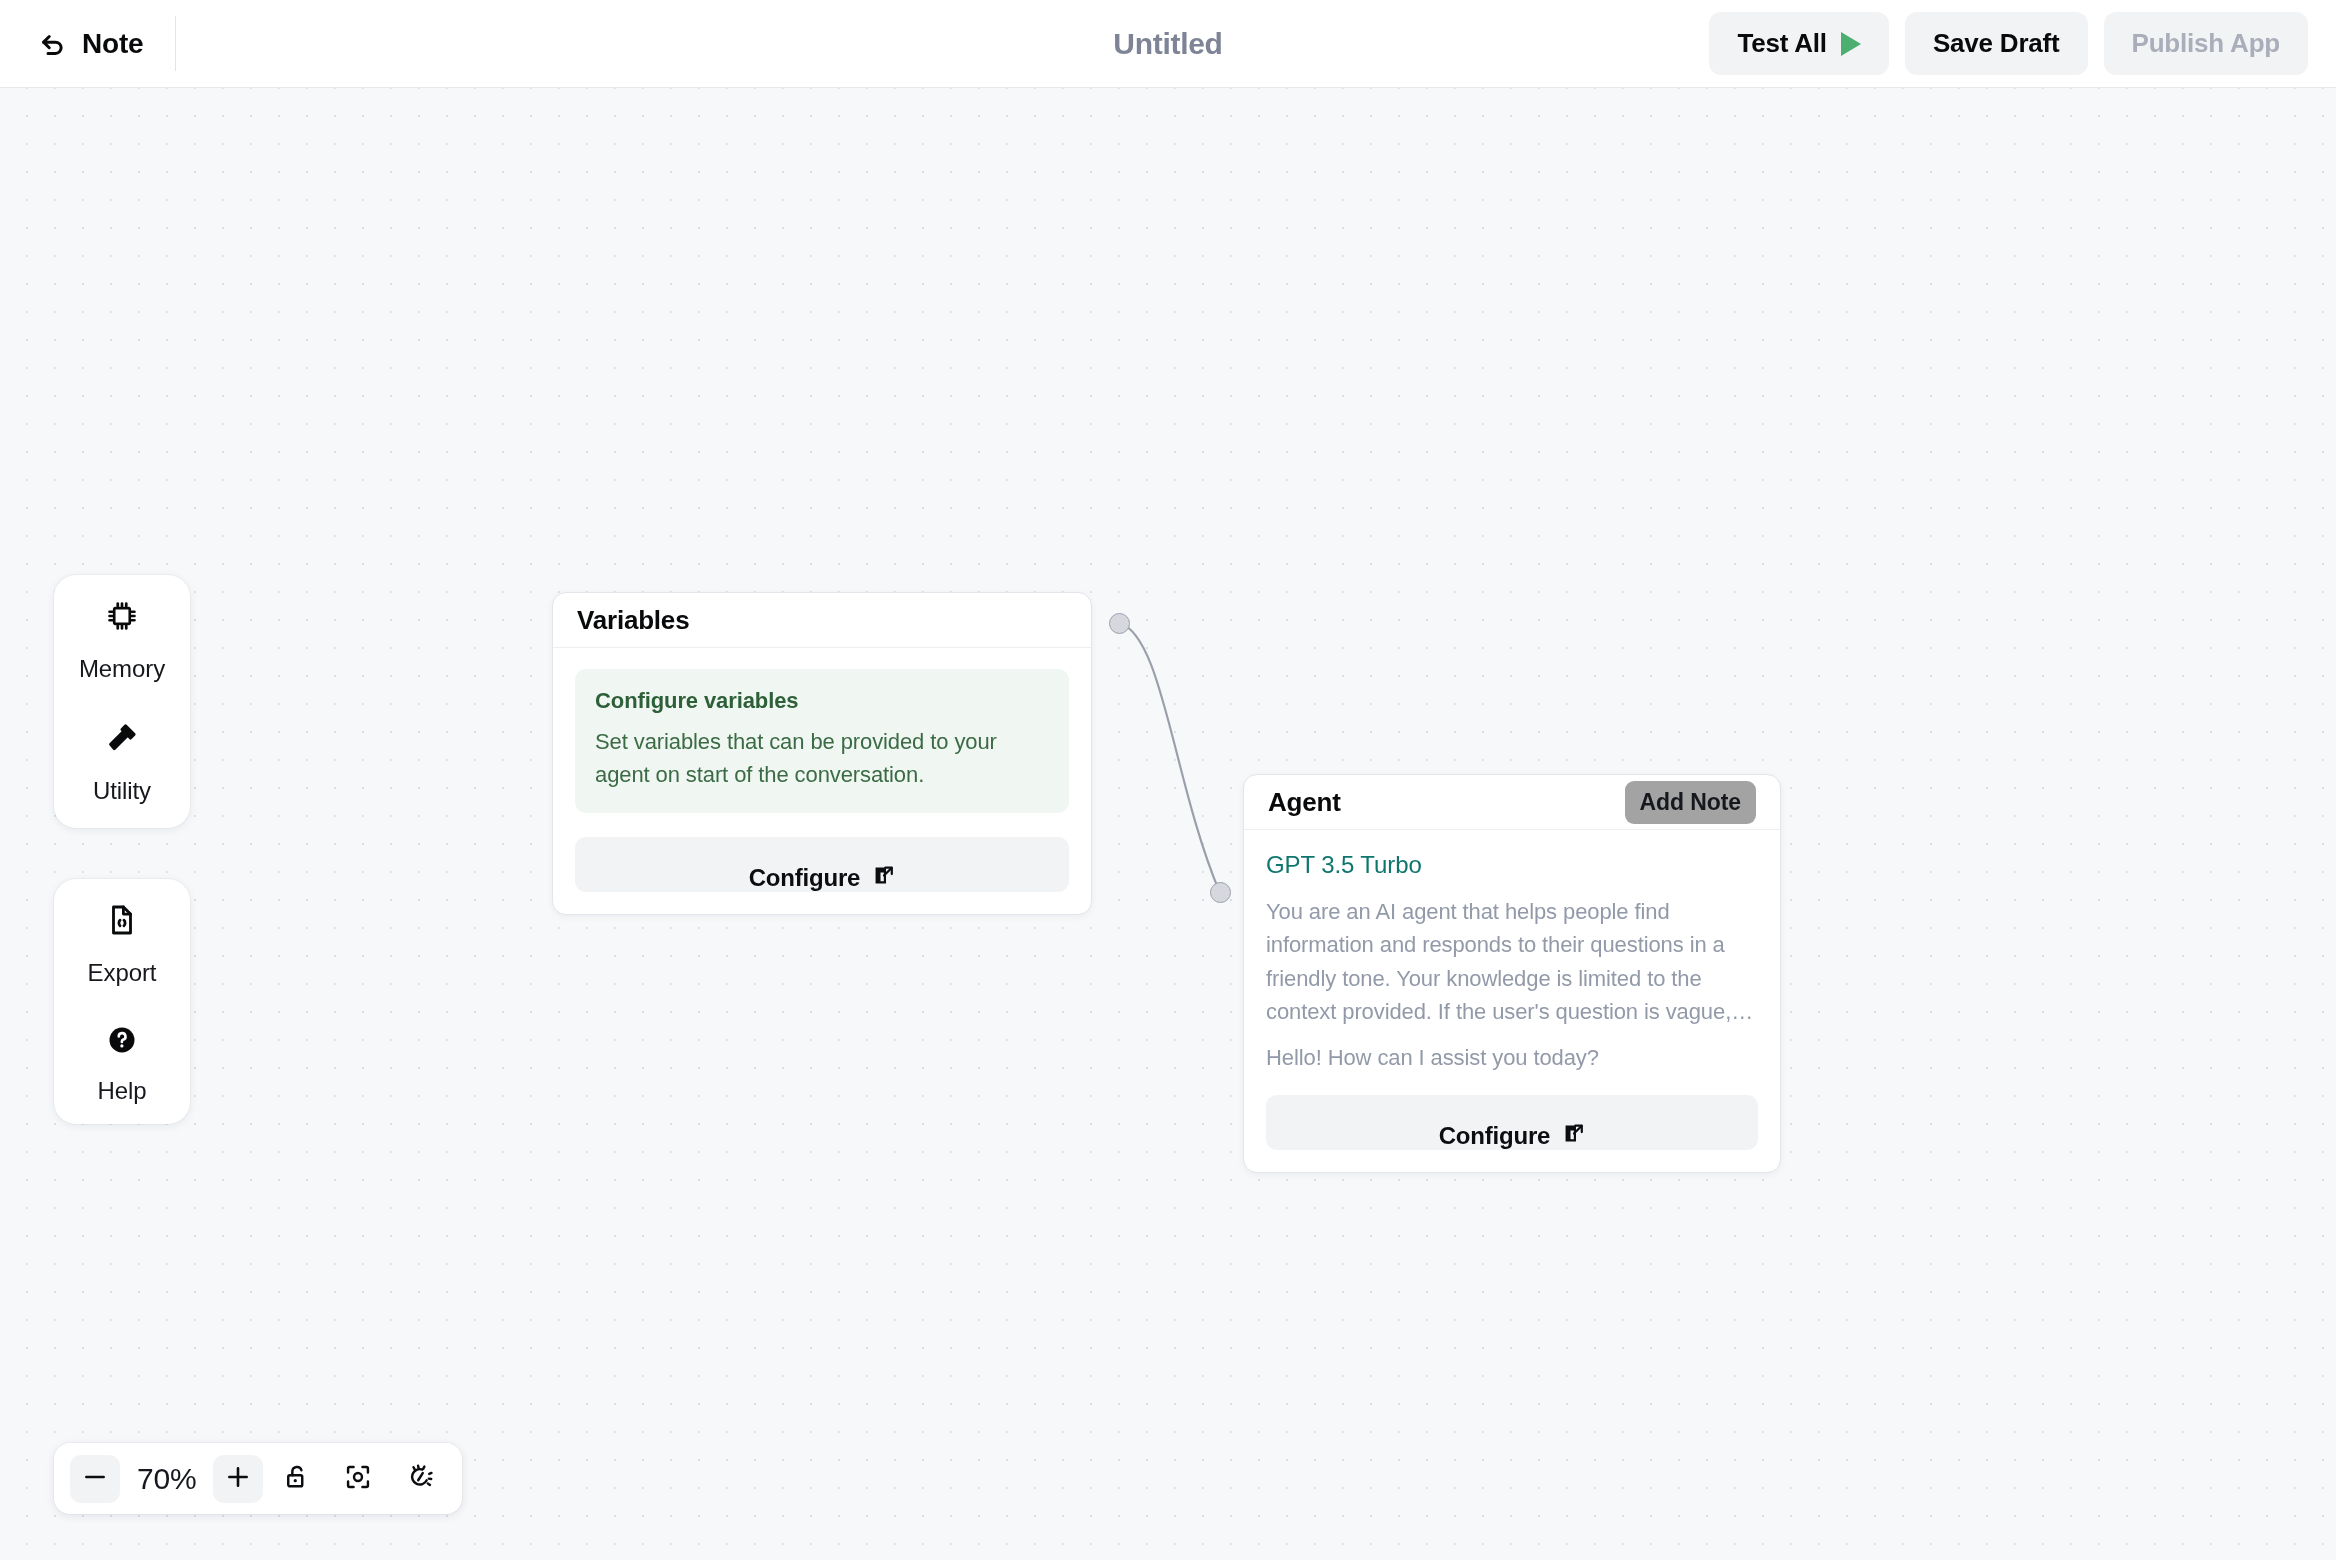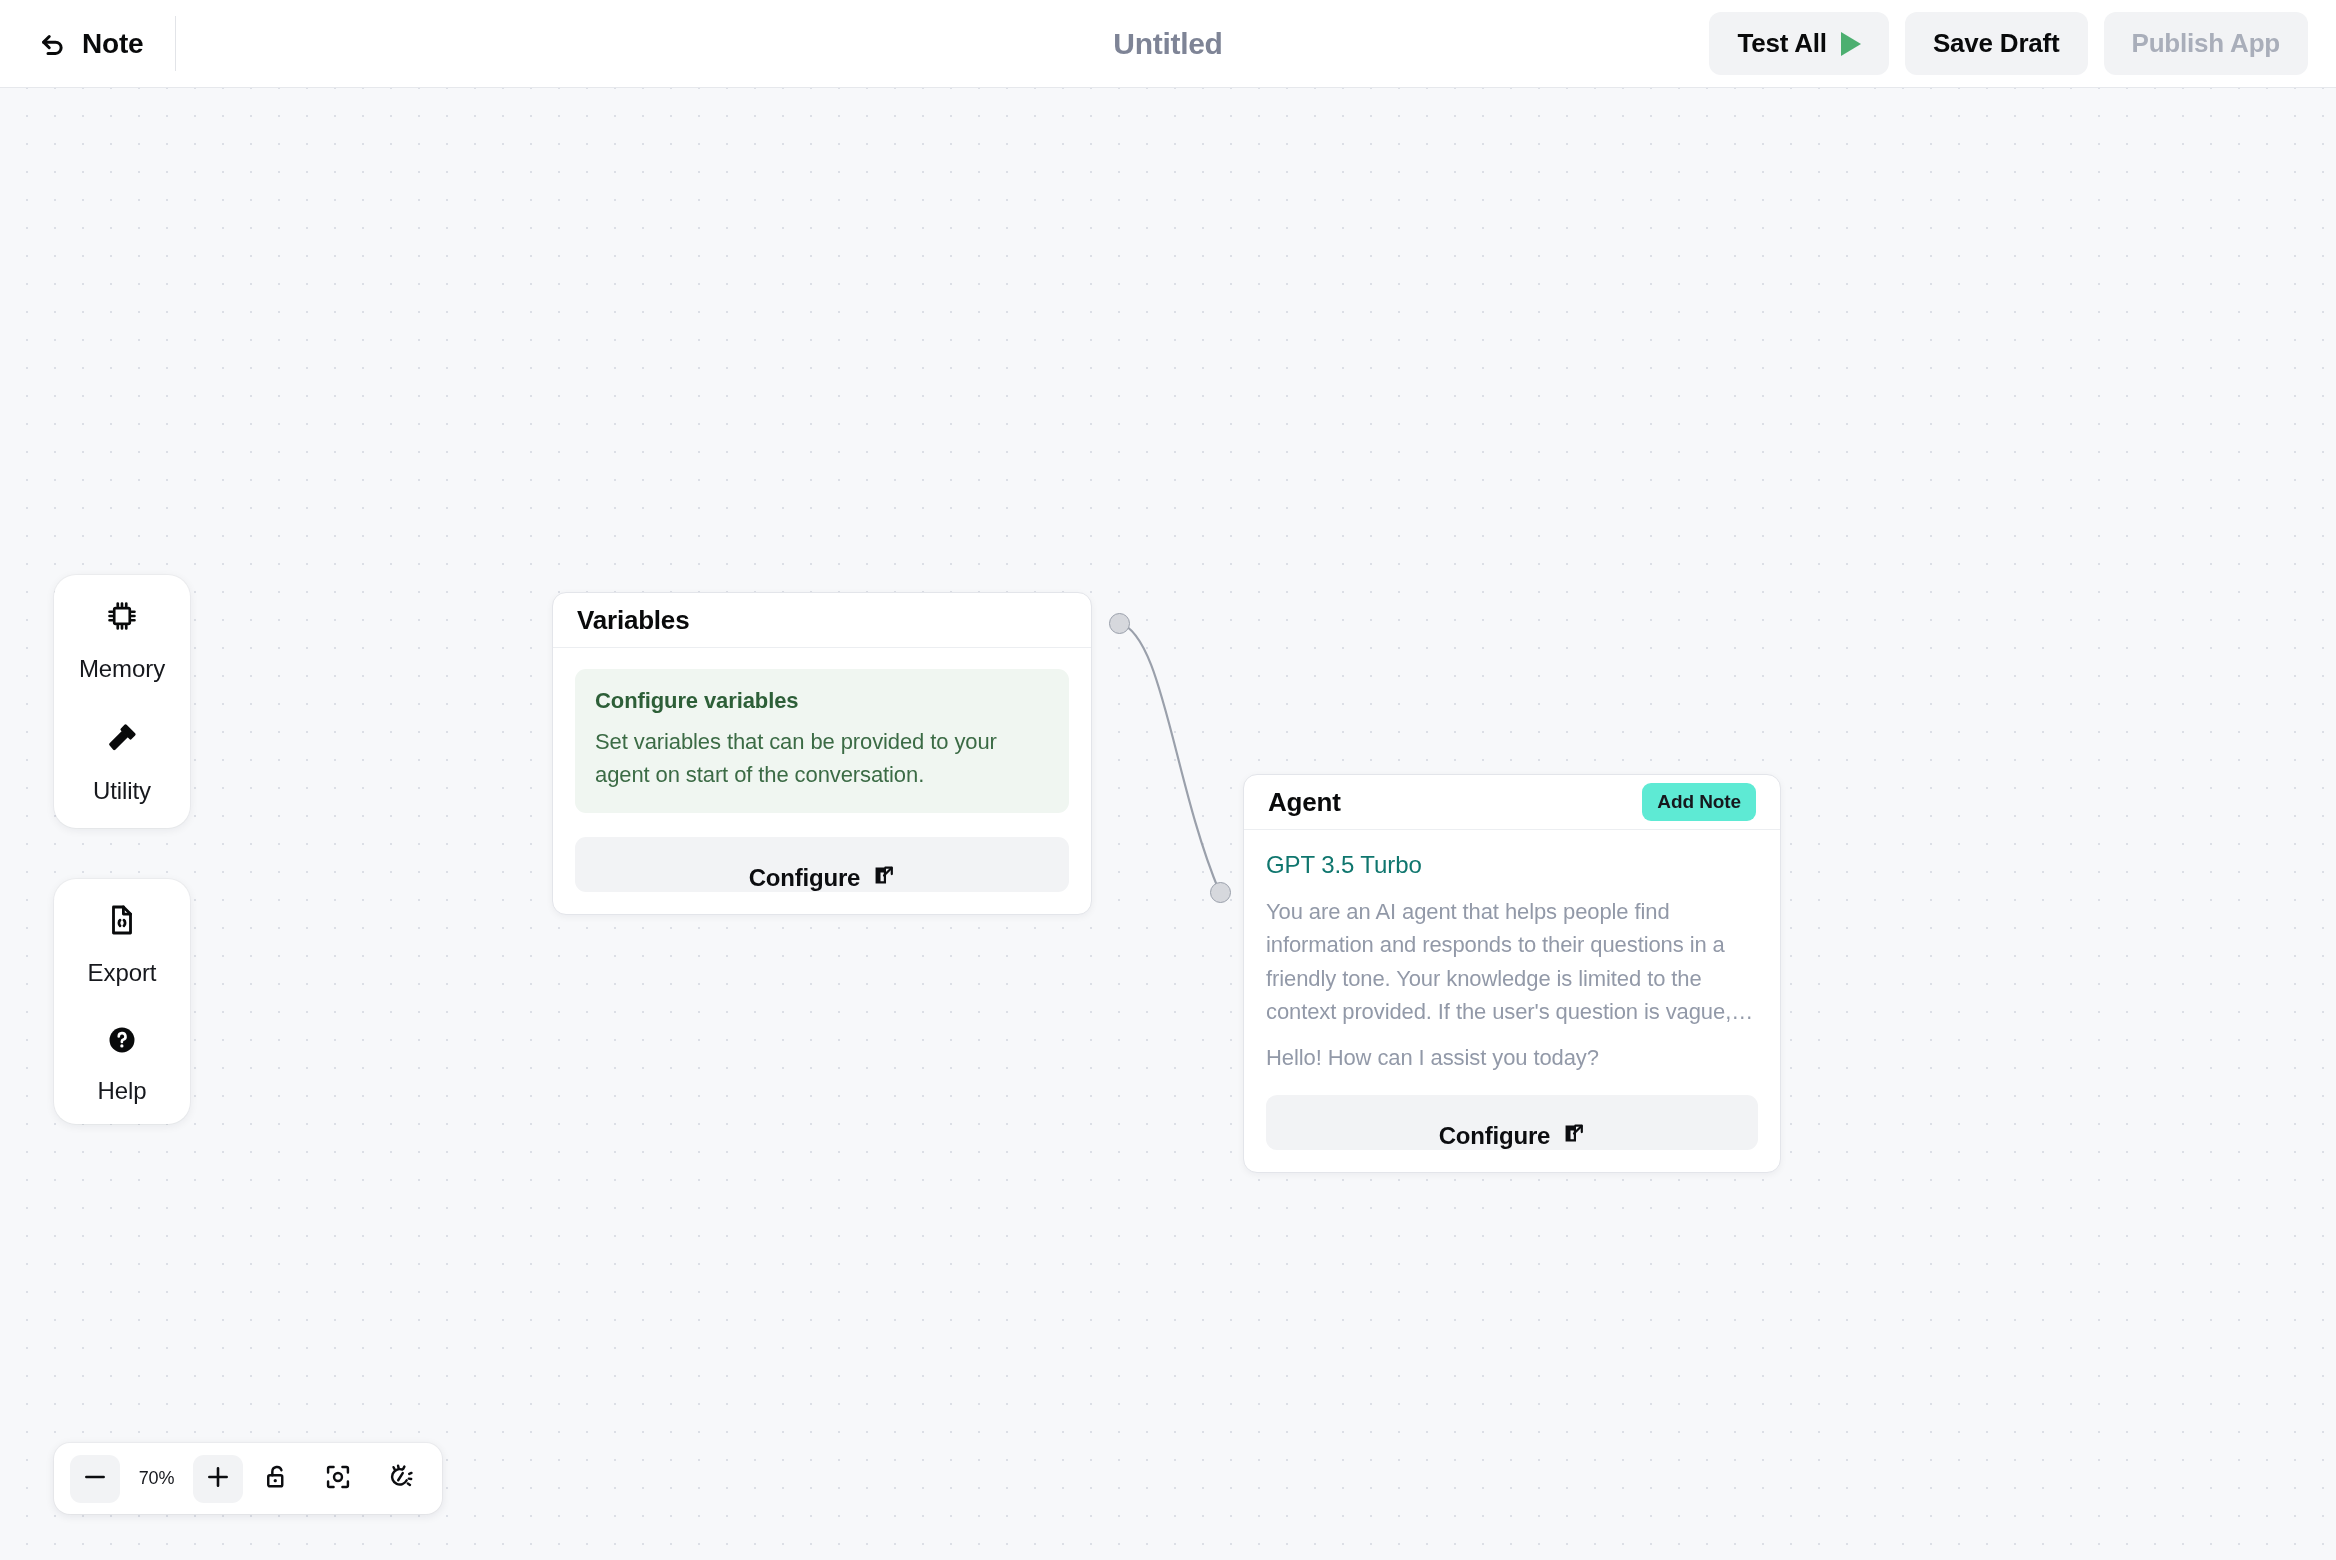--- a/index.html
+++ b/index.html
@@ -102,23 +102,23 @@
   }
   .node-header {
     height: 55px;
     display: flex; align-items: center;
     padding: 0 24px;
     border-bottom: 1px solid #eceef1;
   }
   .node-title { font-size: 26px; font-weight: 700; color: #090a0b; letter-spacing: -0.2px; }
   .add-note-btn {
     margin-left: auto;
-    background: #5eead4; border: none; border-radius: 9px;
+    background: #a3a3a3; border: none; border-radius: 9px;
     font-family: "Liberation Sans", sans-serif;
-    font-size: 19px; font-weight: 700; color: #16181d;
+    font-size: 23px; font-weight: 700; color: #16181d;
     padding: 8px 15px; cursor: pointer; letter-spacing: -0.1px;
   }
   .node-body { padding: 21px 22px 22px; }
 
   .info-box {
     background: #f0f6f1;
     border-radius: 11px;
     padding: 19px 20px 22px;
   }
   .info-title { font-size: 22px; font-weight: 700; color: #2d5f38; margin-bottom: 12px; letter-spacing: -0.1px; }
@@ -162,21 +162,21 @@
     box-shadow: 0 2px 10px rgba(20,24,40,0.09), 0 0 0 1px rgba(20,24,40,0.03);
     display: flex; align-items: center;
     padding: 0 16px; gap: 6px;
   }
   .zbtn {
     width: 50px; height: 48px;
     border: none; background: #f2f3f5; border-radius: 11px;
     display: flex; align-items: center; justify-content: center;
     cursor: pointer;
   }
-  .zlevel { font-size: 18px; color: #16181d; padding: 0 11px; min-width: 61px; text-align: center; letter-spacing: -0.2px; }
+  .zlevel { font-size: 30px; color: #16181d; padding: 0 11px; min-width: 61px; text-align: center; letter-spacing: -0.2px; }
   .zicon-btn {
     width: 55px; height: 51px;
     border: none; background: transparent;
     display: flex; align-items: center; justify-content: center;
     cursor: pointer;
   }
 </style>
 </head>
 <body>
 

